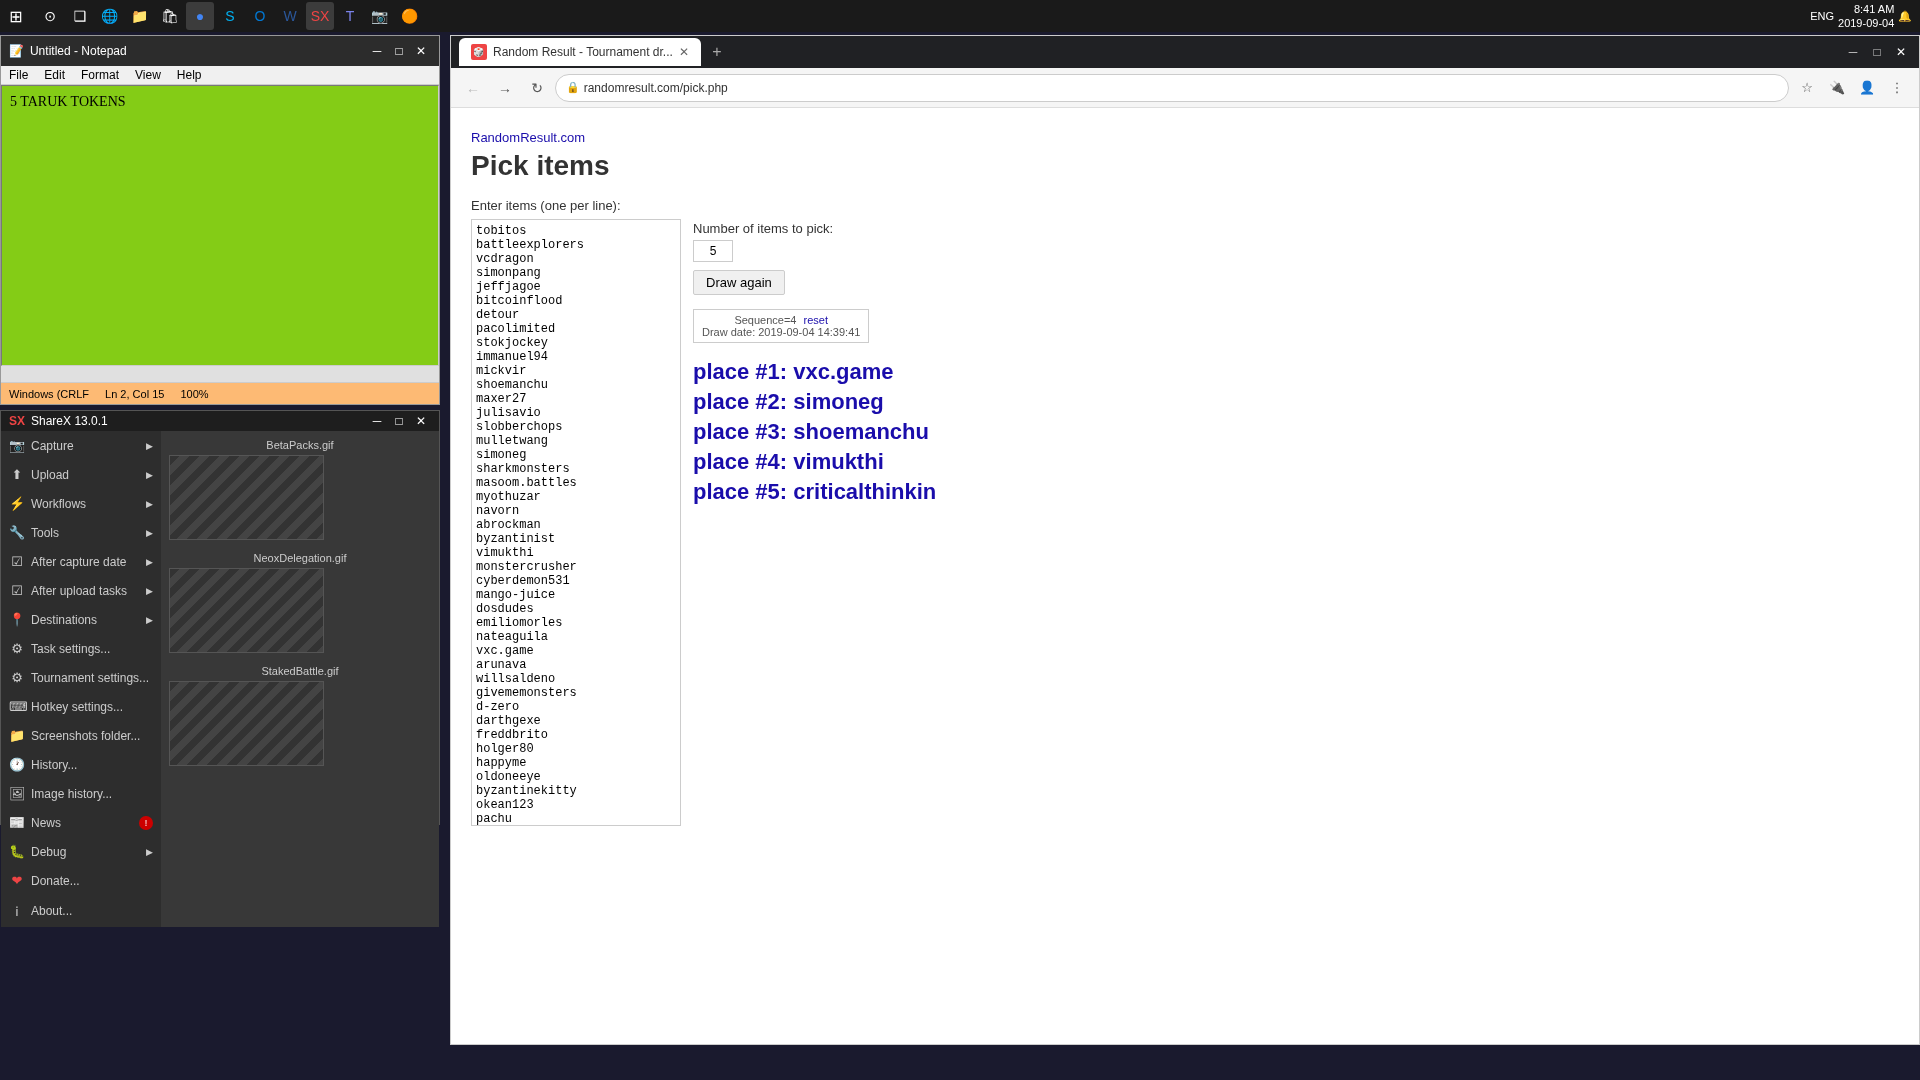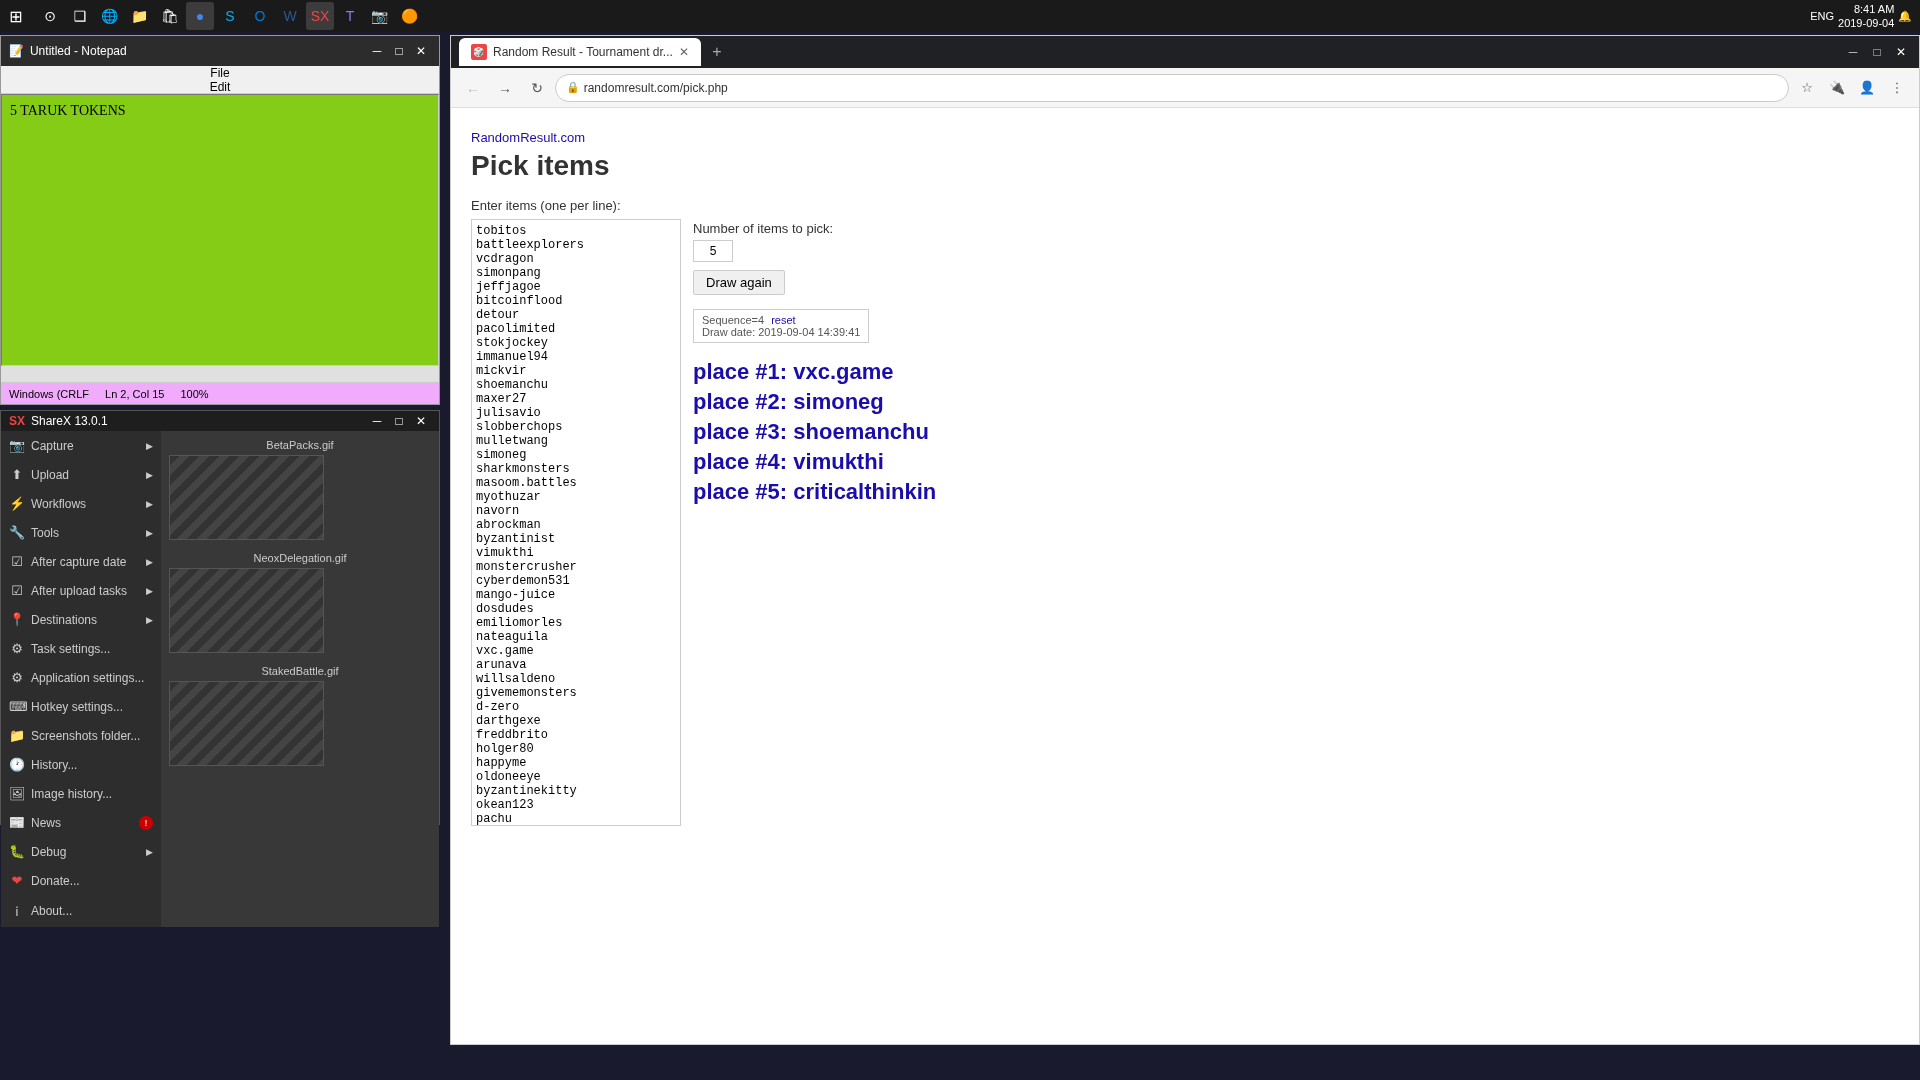--- a/index.html
+++ b/index.html
@@ -22,24 +22,24 @@
     #notepad {
       position: absolute; top: 35px; left: 0; width: 440px; height: 370px;
       background: #f0f0f0; border: 1px solid #999; display: flex; flex-direction: column; z-index: 50;
     }
     .window-titlebar {
       height: 30px; background: #2c2c2c; display: flex; align-items: center; padding: 0 8px; color: white; font-size: 12px;
     }
     .window-titlebar .title { flex: 1; font-size: 12px; }
     .window-controls { display: flex; gap: 2px; }
     .win-btn { width: 20px; height: 20px; display: flex; align-items: center; justify-content: center; font-size: 12px; cursor: pointer; color: white; }
-    .notepad-menu { height: 28px; background: #f0f0f0; display: flex; align-items: center; border-bottom: 1px solid #ccc; flex-direction: column; }
+    .notepad-menu { height: 19px; background: #f0f0f0; display: flex; align-items: center; border-bottom: 1px solid #ccc; }
     .menu-item { padding: 0 8px; font-size: 12px; cursor: pointer; height: 100%; display: flex; align-items: center; }
     .notepad-content { flex: 1; background: #84cc16; padding: 8px; overflow: auto; border: 1px inset #ccc; font-family: Liberation Serif, serif; font-size: 14px; }
-    .notepad-statusbar { height: 22px; background: #f0abfc; display: flex; align-items: center; padding: 0 8px; font-size: 11px; border-top: 1px solid #ccc; gap: 16px; }
+    .notepad-statusbar { height: 22px; background: #fdba74; display: flex; align-items: center; padding: 0 8px; font-size: 11px; border-top: 1px solid #ccc; gap: 16px; }
     .notepad-scrollbar-h { height: 16px; background: #e0e0e0; }
 
     
     #sharex {
       position: absolute; top: 410px; left: 0; width: 440px; height: 415px;
       background: #2d2d2d; border: 1px solid #555; display: flex; flex-direction: column; z-index: 50;
     }
     .sharex-titlebar { height: 30px; background: #1e1e1e; display: flex; align-items: center; padding: 0 8px; color: white; font-size: 12px; }
     .sharex-content { flex: 1; display: flex; }
     .sharex-sidebar { width: 160px; background: #2d2d2d; overflow-y: auto; }
@@ -80,21 +80,21 @@
     .rr-title { font-size: 28px; font-weight: bold; color: #333; margin-bottom: 16px; }
     .rr-label { font-size: 13px; color: #333; margin-bottom: 6px; }
     .rr-textarea { width: 210px; height: 607px; border: 1px solid #ccc; font-family: 'Courier New', monospace; font-size: 12px; padding: 4px; resize: none; overflow-y: scroll; }
     .rr-items-row { display: flex; gap: 12px; align-items: flex-start; }
     .rr-scrollbar-area { position: relative; }
     .rr-controls { margin-top: 2px; }
     .rr-num-label { font-size: 13px; color: #333; margin-bottom: 4px; }
     .rr-num-row { display: flex; align-items: center; gap: 8px; margin-bottom: 8px; }
     .rr-num-input { width: 40px; height: 22px; border: 1px solid #ccc; font-size: 12px; padding: 2px; text-align: center; }
     .rr-draw-btn { padding: 4px 12px; font-size: 13px; border: 1px solid #ccc; background: #f0f0f0; cursor: pointer; border-radius: 2px; }
-    .rr-sequence-box { border: 1px solid #ccc; padding: 4px 8px; font-size: 11px; color: #555; display: inline-block; margin-top: 6px; }
+    .rr-sequence-box { border: 1px solid #ccc; padding: 4px 8px; font-size: 11px; color: #555; display: inline-block; margin-top: 6px; text-align: center; }
     .rr-reset { color: #1a0dab; font-size: 11px; cursor: pointer; margin-left: 4px; }
     .rr-results { margin-top: 16px; }
     .rr-place { font-size: 22px; font-weight: bold; color: #1a0dab; margin-bottom: 4px; }
 
     
     .rr-textarea::-webkit-scrollbar { width: 12px; }
     .rr-textarea::-webkit-scrollbar-track { background: #f0f0f0; }
     .rr-textarea::-webkit-scrollbar-thumb { background: #c0c0c0; }
   </style>
 </head>
@@ -195,21 +195,21 @@
       <div class="sharex-menu-item has-arrow">
         <span class="sharex-menu-icon">📍</span>
         <span>Destinations</span>
       </div>
       <div class="sharex-menu-item">
         <span class="sharex-menu-icon">⚙</span>
         <span>Task settings...</span>
       </div>
       <div class="sharex-menu-item">
         <span class="sharex-menu-icon">⚙</span>
-        <span>Application settings...</span>
+        <span>Tournament settings...</span>
       </div>
       <div class="sharex-menu-item">
         <span class="sharex-menu-icon">⌨</span>
         <span>Hotkey settings...</span>
       </div>
       <div class="sharex-menu-item">
         <span class="sharex-menu-icon">📁</span>
         <span>Screenshots folder...</span>
       </div>
       <div class="sharex-menu-item">

